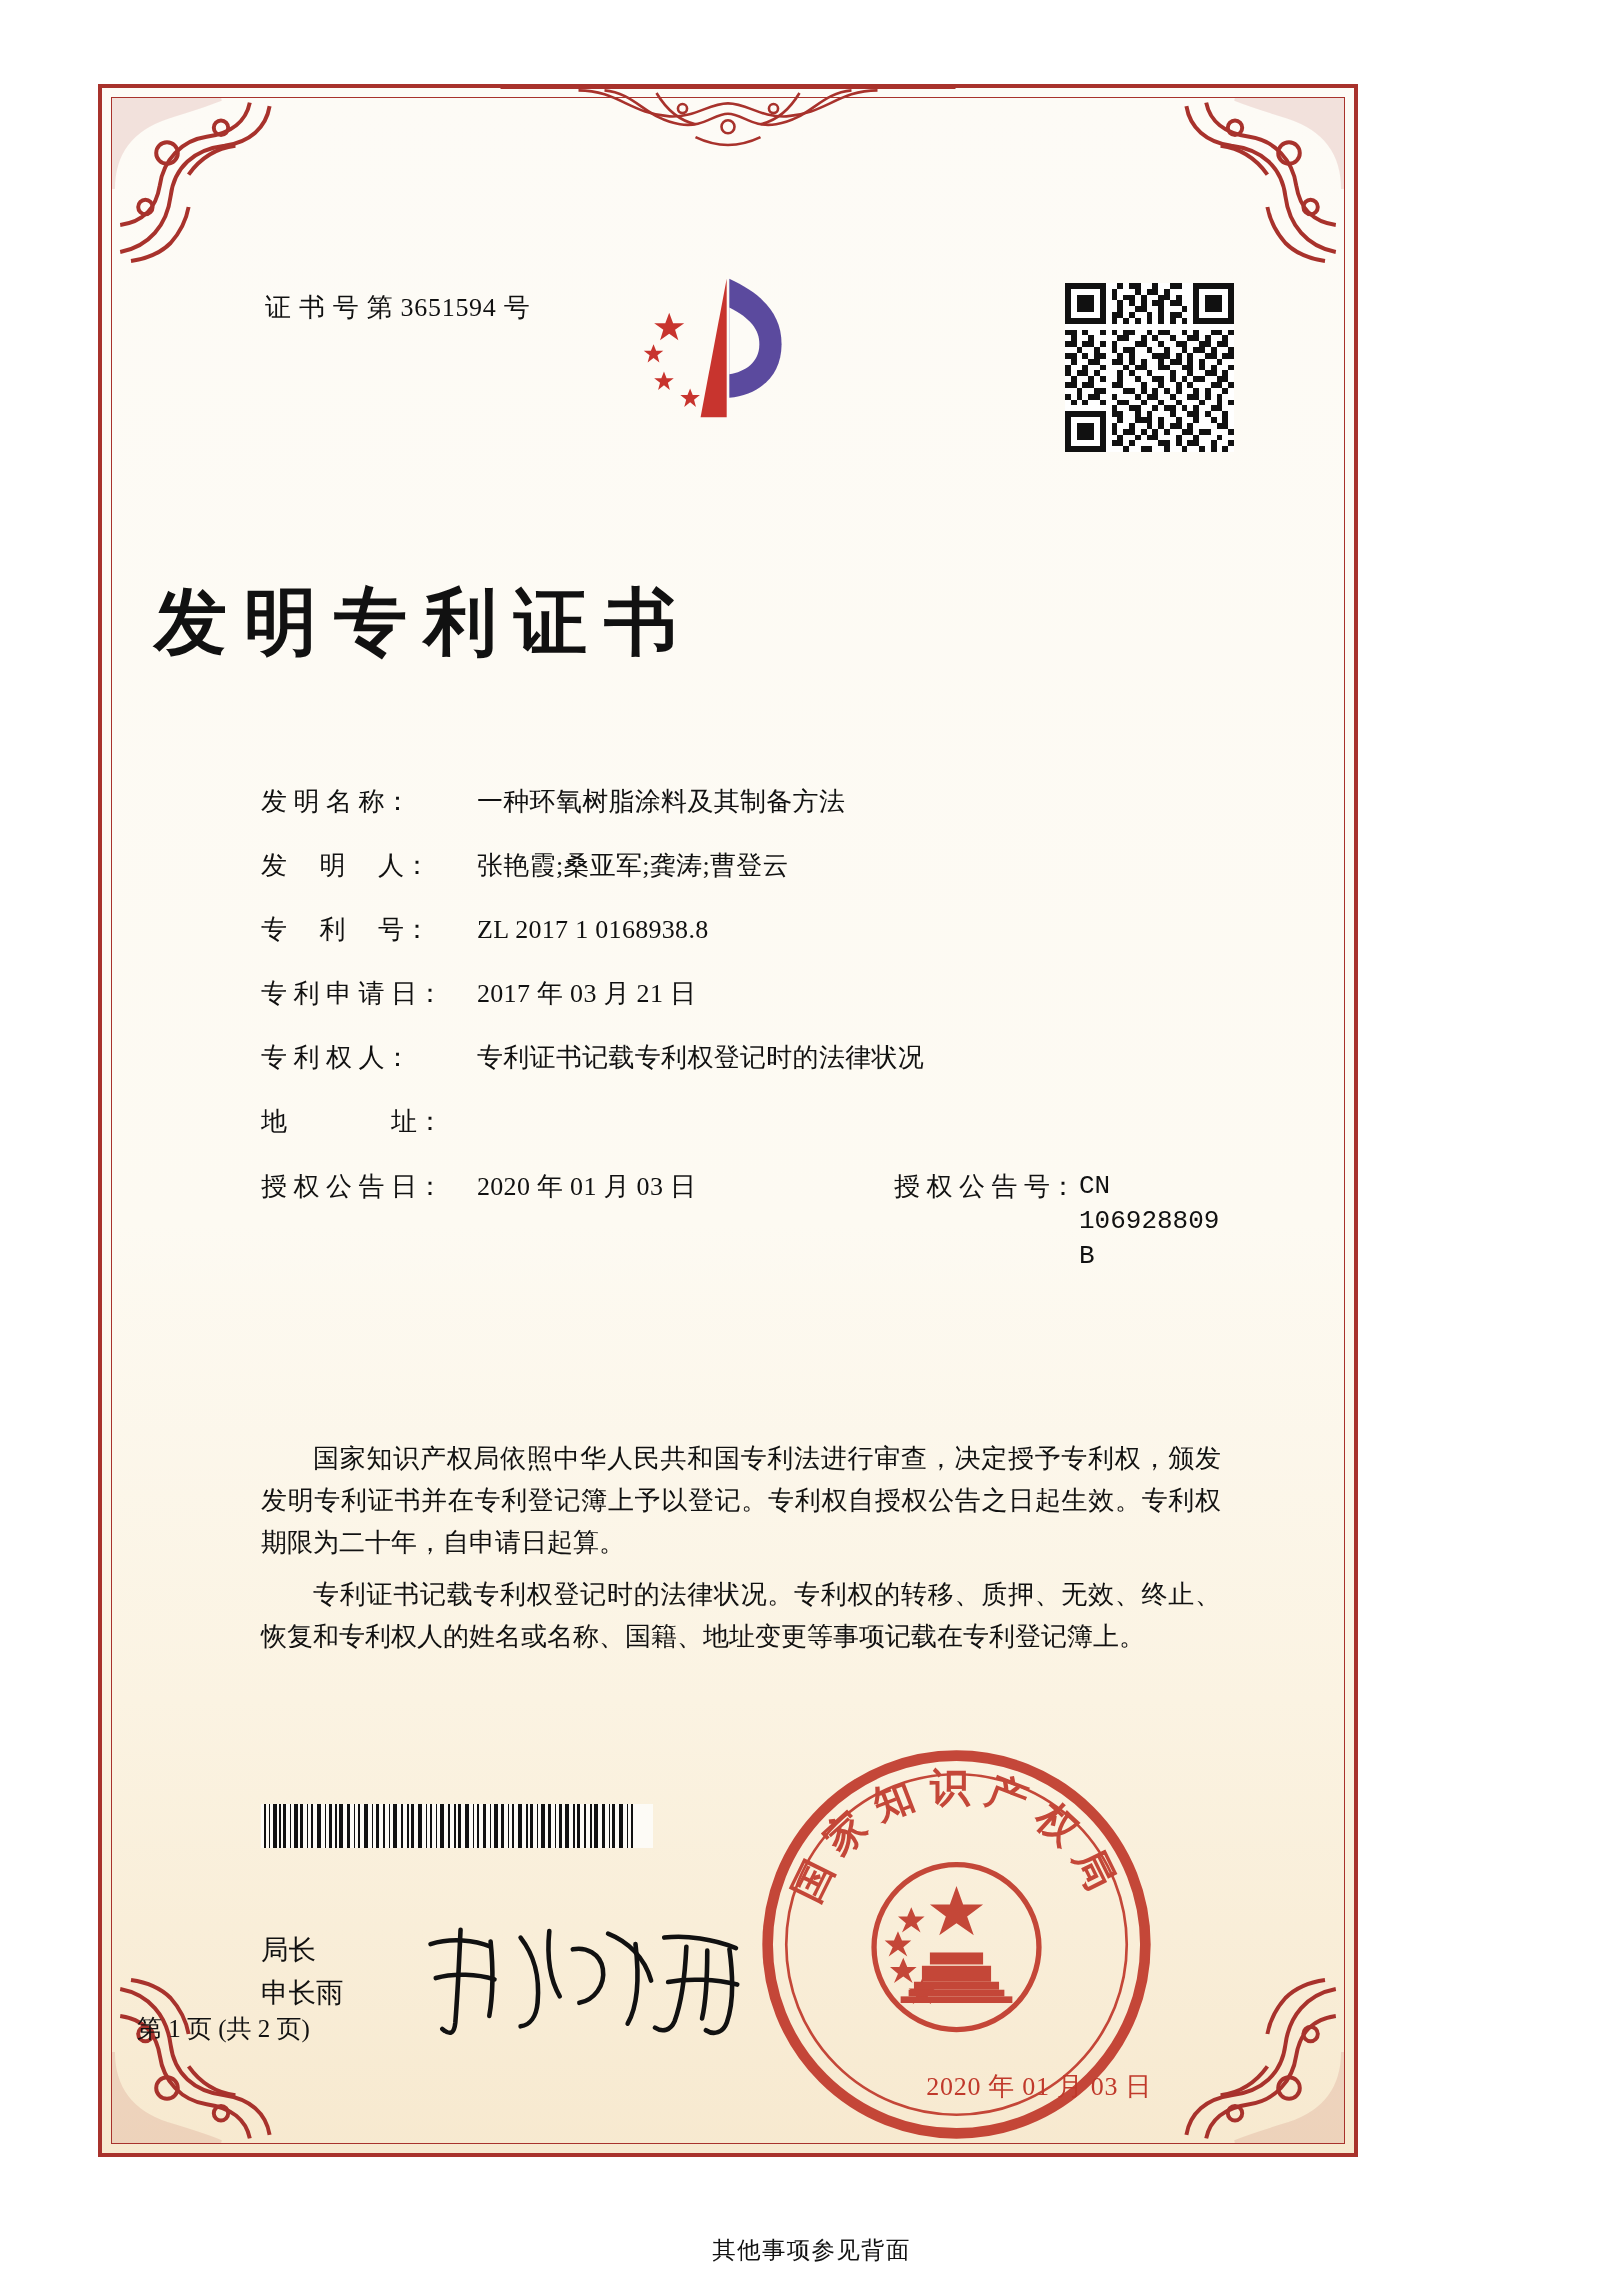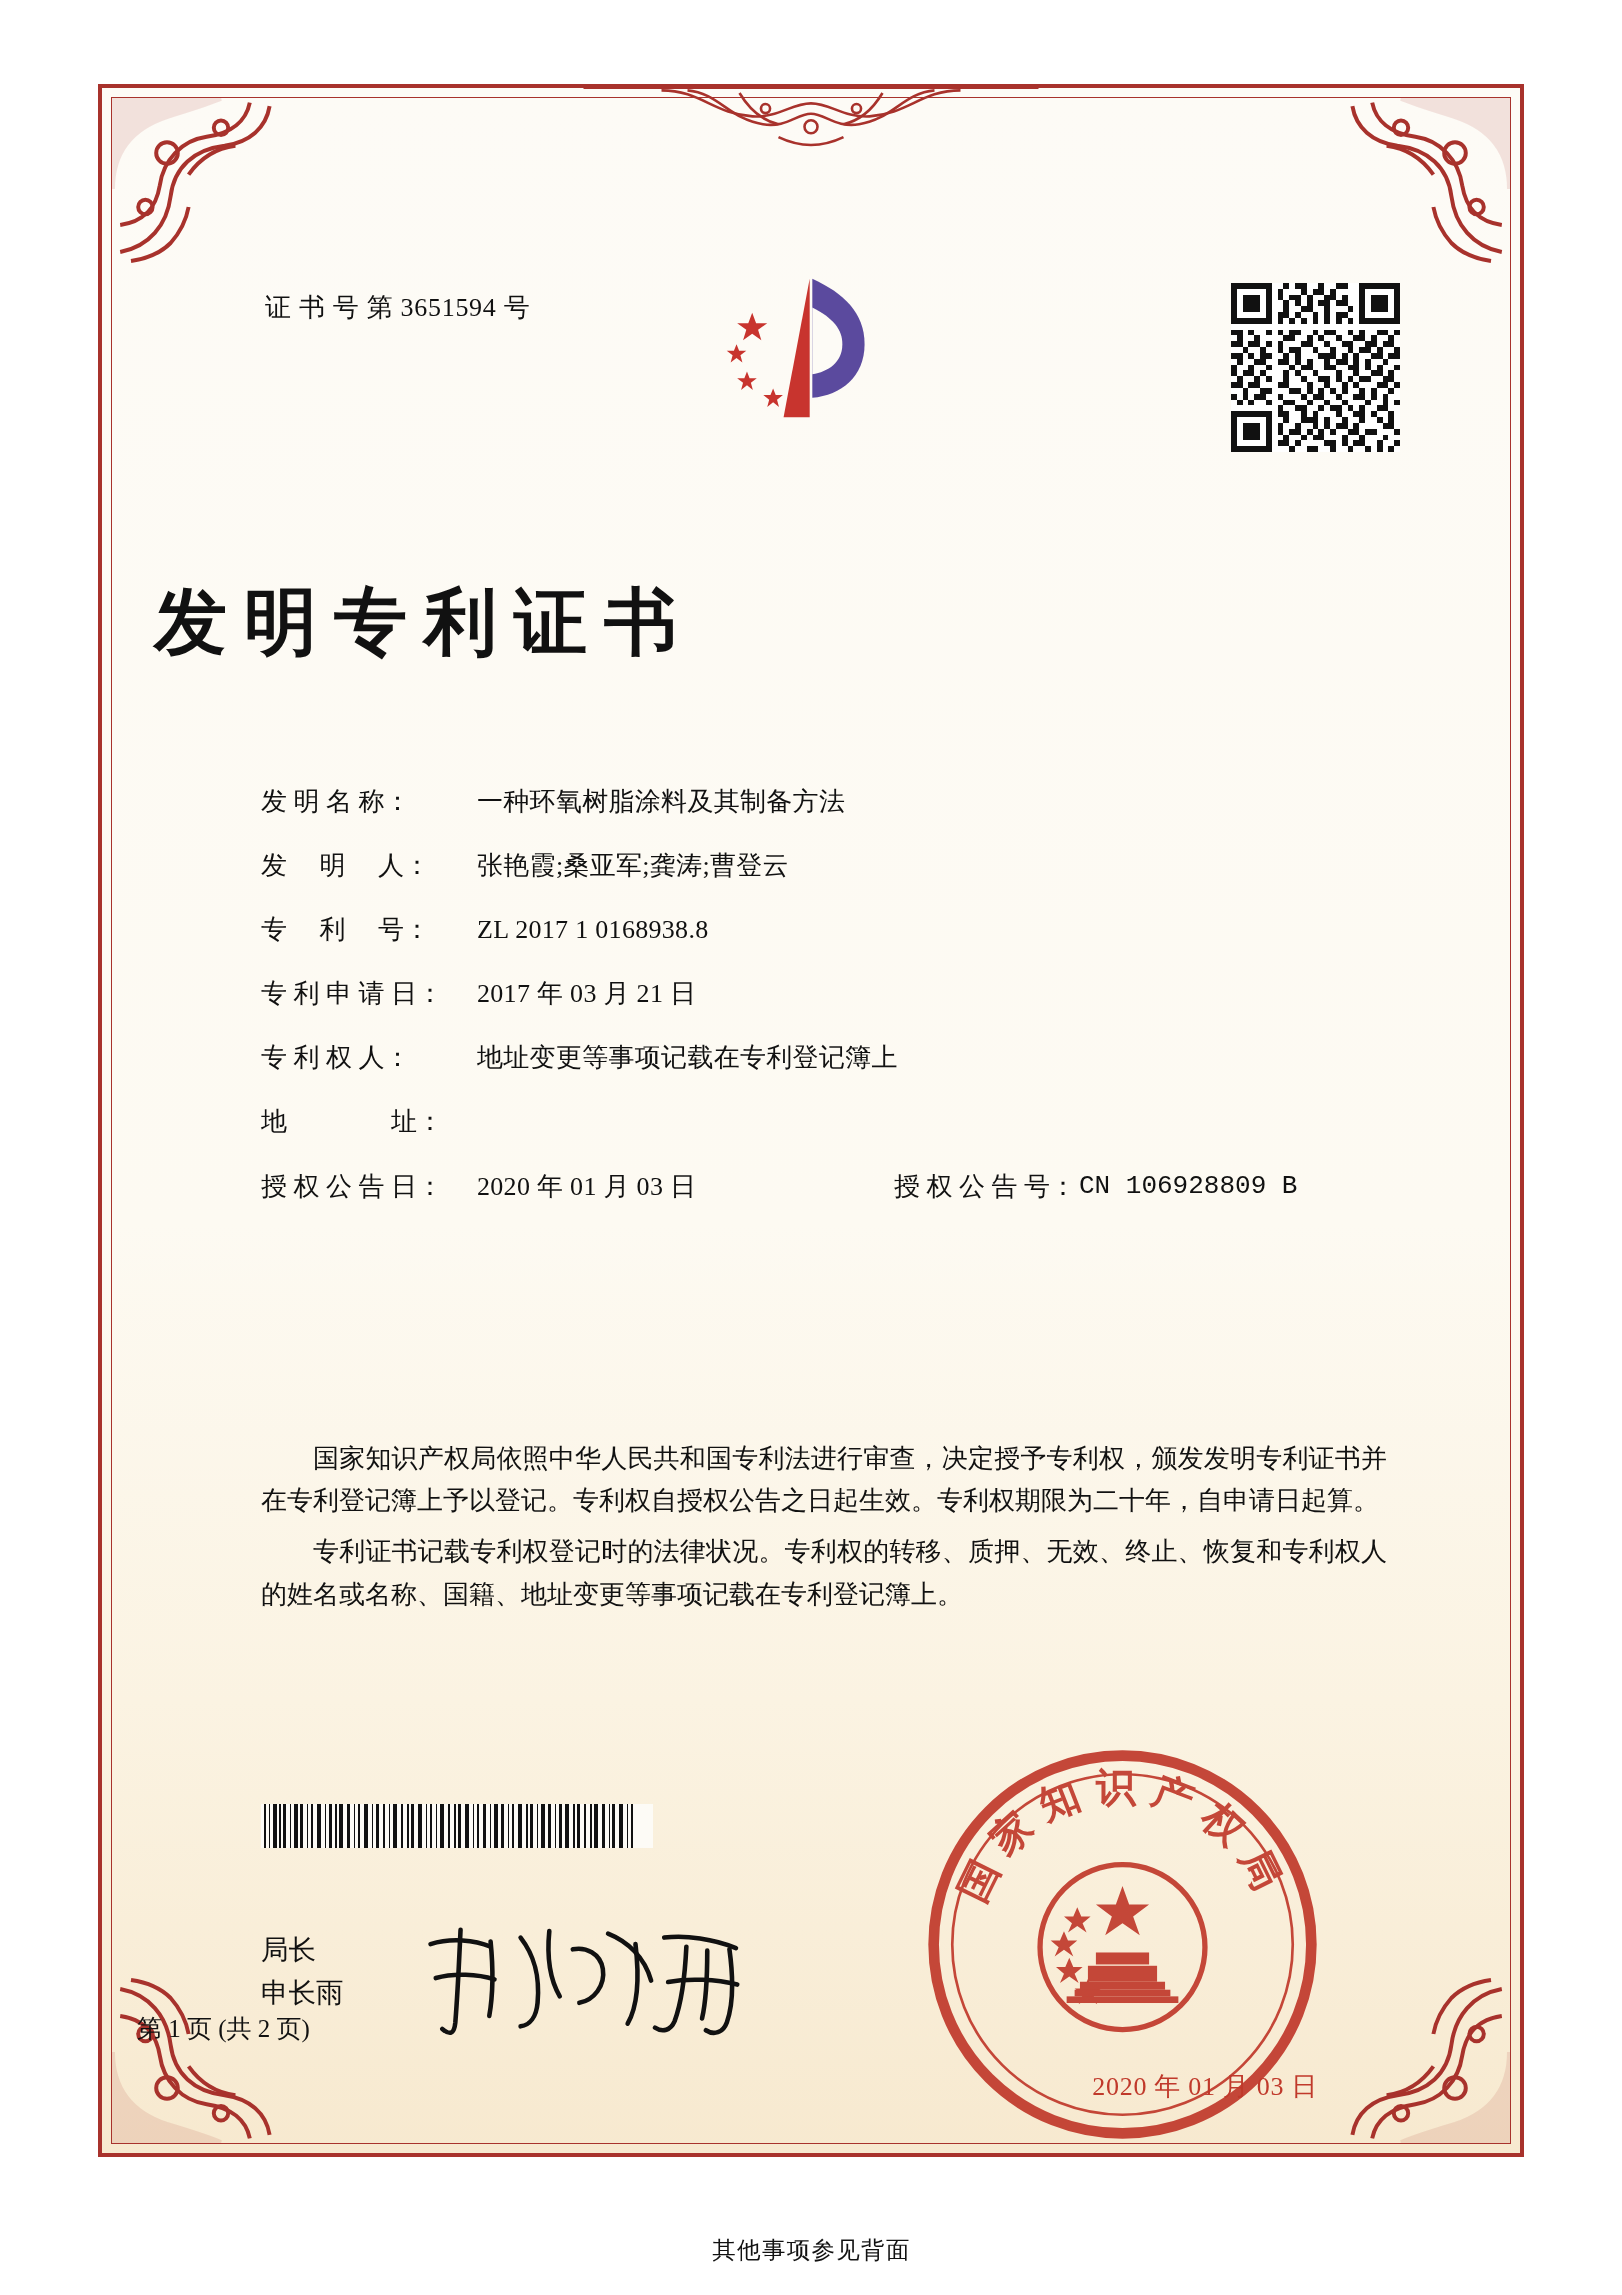--- a/index.html
+++ b/index.html
@@ -21,21 +21,21 @@
     position: absolute;
     inset: 0;
     background: #ffffff;
   }
 
   
   .cert {
     position: absolute;
     left: 98px;
     top: 84px;
-    width: 1426px;
+    width: 1260px;
     height: 2073px;
     background: linear-gradient(180deg, #fdfbf6 0%, #fdfaf2 55%, #fbf3e2 78%, #f7e9cf 100%);
     box-sizing: border-box;
   }
 
   
   .frame-outer {
     position: absolute;
     left: 0; top: 0; right: 0; bottom: 0;
     border: 4.6px solid #a8322c;
@@ -565,21 +565,21 @@
           <div class="fvalue">ZL 2017 1 0168938.8</div>
         </div>
 
         <div class="frow">
           <div class="flabel">专 利 申 请 日：</div>
           <div class="fvalue">2017 年 03 月 21 日</div>
         </div>
 
         <div class="frow">
           <div class="flabel">专 利 权 人：</div>
-          <div class="fvalue">地址变更等事项记载在专利登记簿上</div>
+          <div class="fvalue">专利证书记载专利权登记时的法律状况</div>
         </div>
 
         <div class="frow">
           <div class="flabel">地　　　　址：</div>
         </div>
 
         <div class="frow split">
           <div class="flabel">授 权 公 告 日：</div>
           <div class="fvalue">2020 年 01 月 03 日</div>
           <div class="flabel2">授 权 公 告 号：</div>

